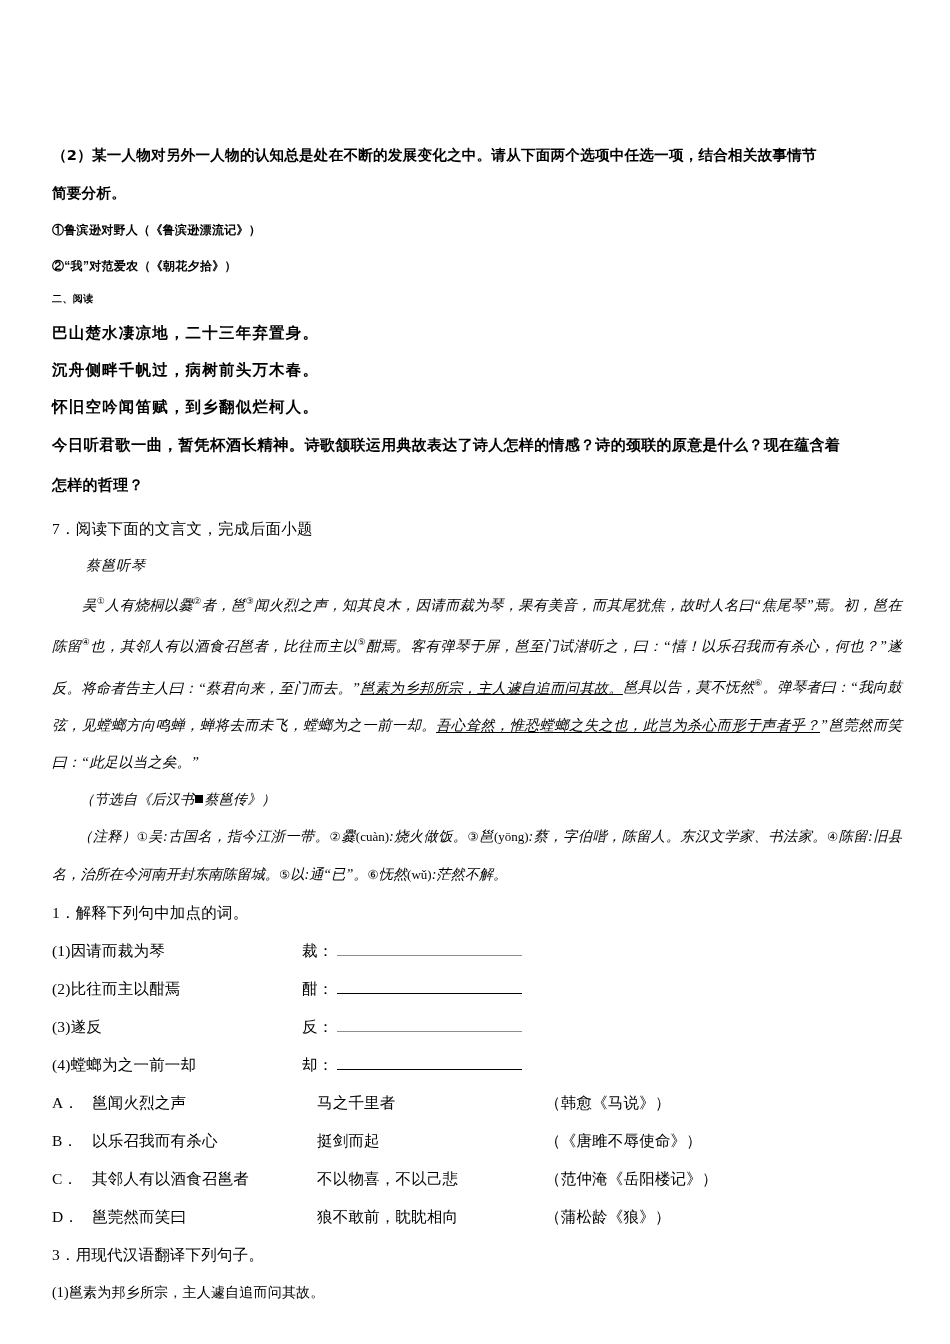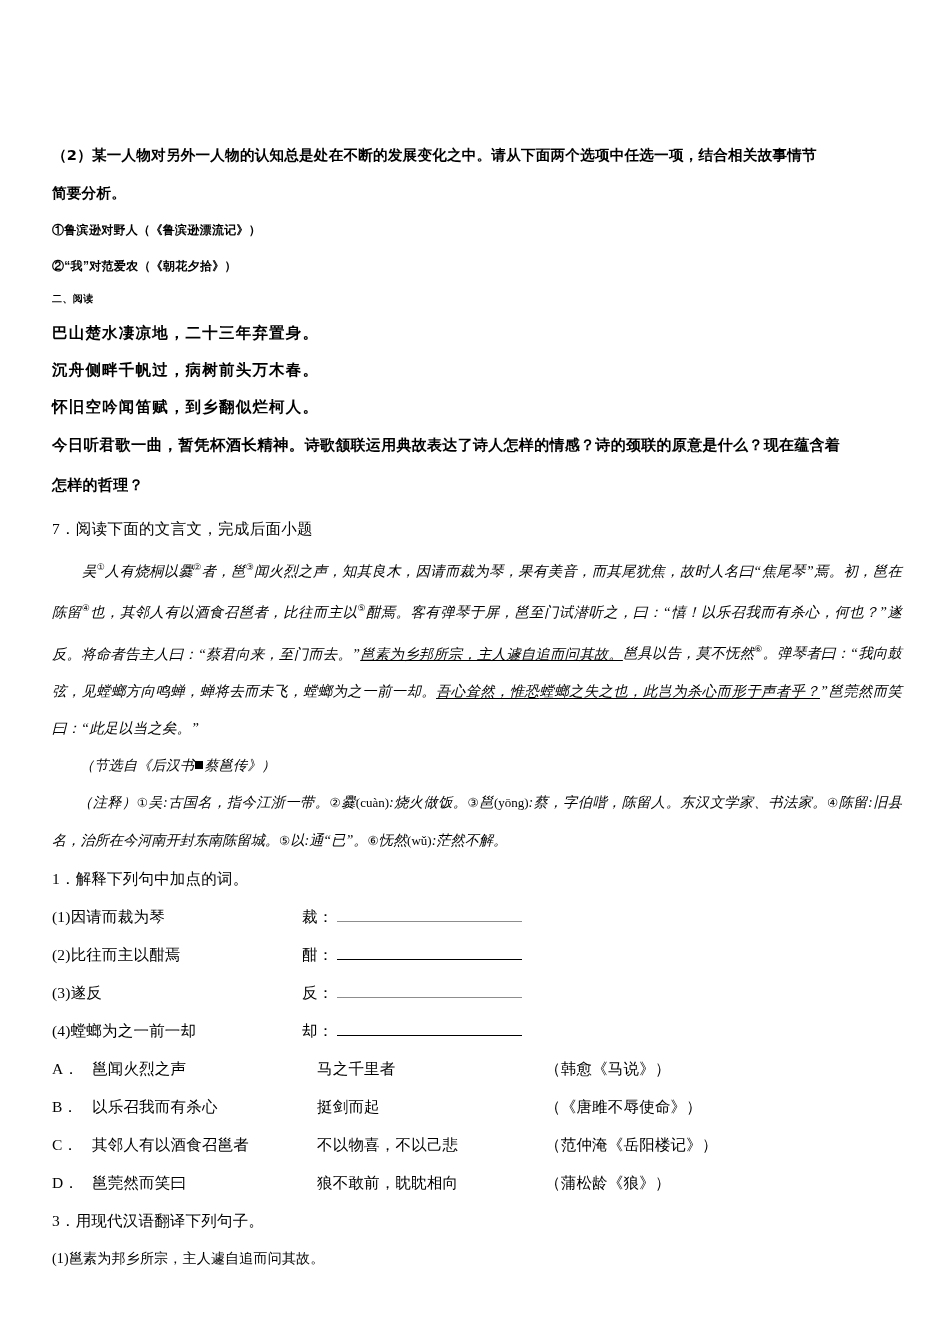--- a/index.html
+++ b/index.html
@@ -230,20 +230,21 @@
     <span class="poem-last">今日听君歌一曲，暂凭杯酒长精神。</span><span>诗歌颔联运用典故表达了诗人怎样的情感？诗的颈联的原意是什么？现在蕴含着</span>
   </div>
   <div class="poem-tail">怎样的哲理？</div>
 
   <div class="spacer-4"></div>
 
   <div class="q10">
     <span class="q10-num">7．</span><span>阅读下面的文言文，完成后面小题</span>
   </div>
 
+  <div class="classical-title">蔡邕听琴</div>
 
   <div class="classical">
     <span class="indent">吴<sup>①</sup>人有烧桐以爨<sup>②</sup>者，邕<sup>③</sup>闻火烈之声，知其良木，因请而裁为琴，果有美音，而其尾犹焦，故时人名曰“焦尾</span><span>琴”焉。初，邕在陈留<sup>④</sup>也，其邻人有以酒食召邕者，比往而主以<sup>⑤</sup>酣焉。客有弹琴于屏，邕至门试潜听之，曰：“憘！</span><span>以乐召我而有杀心，何也？”遂反。将命者告主人曰：“蔡君向来，至门而去。”</span><u>邕素为乡邦所宗，主人遽自追而问其故。</u><span>邕具以告，莫不怃然<sup>⑥</sup>。弹琴者曰：“我向鼓弦，见螳螂方向鸣蝉，蝉将去而未飞，螳螂为之一前一却。</span><u>吾心耸然，惟恐</u><u>螳螂之失之也，此岂为杀心而形于声者乎？</u><span>”邕莞然而笑曰：“此足以当之矣。”</span>
   </div>
 
   <div class="source-line">
     <span>（节选自《后汉书<span class="blacksq"></span>蔡邕传》）</span>
   </div>
 
   <div class="notes">

